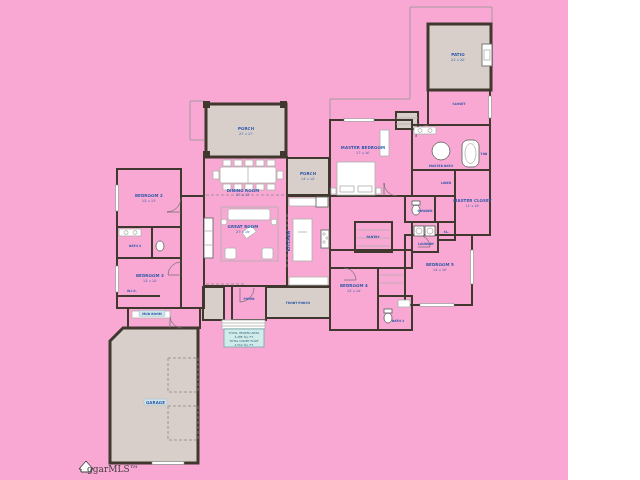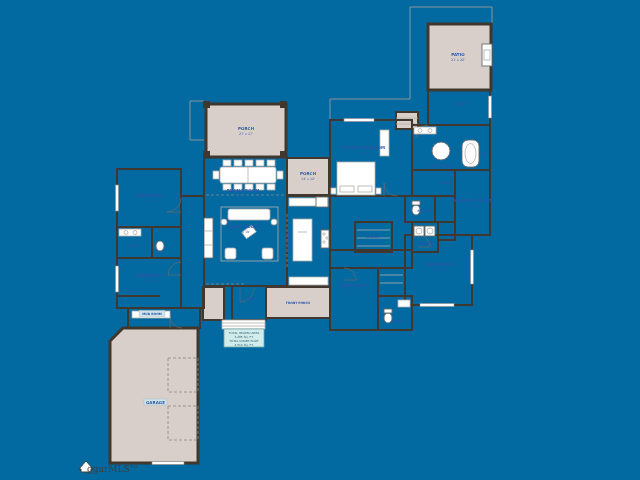--- a/index.html
+++ b/index.html
@@ -1,16 +1,16 @@
 <!DOCTYPE html>
 <html><head>
 <meta charset="utf-8">
 <style>
   html,body{margin:0;padding:0;background:#ffffff;}
-  .page{position:relative;width:640px;height:480px;background:#0369a1;overflow:hidden;}
+  .page{position:relative;width:568px;height:480px;background:#f9a8d4;overflow:hidden;}
   svg{position:absolute;top:0;left:0;}
   svg text{font-family:"DejaVu Sans",sans-serif;fill:#2b57a8;text-anchor:middle;}
   .room-name{font-size:4px;font-weight:bold;letter-spacing:.1px;}
   .room-dims{font-size:3.2px;}
   .tiny{font-size:3px;font-weight:bold;}
   .note-line{font-size:2.9px;fill:#2b6070;}
   .logo-text{font-size:9px;fill:#3f3f3f;font-family:"DejaVu Serif",serif;text-anchor:start;}
   .wall{fill:none;stroke:#40382f;stroke-width:2;}
   .shaded{fill:#d9cfca;stroke:#40382f;stroke-width:2;}
   .shaded-thick{fill:#d9cfca;stroke:#40382f;stroke-width:3;}

